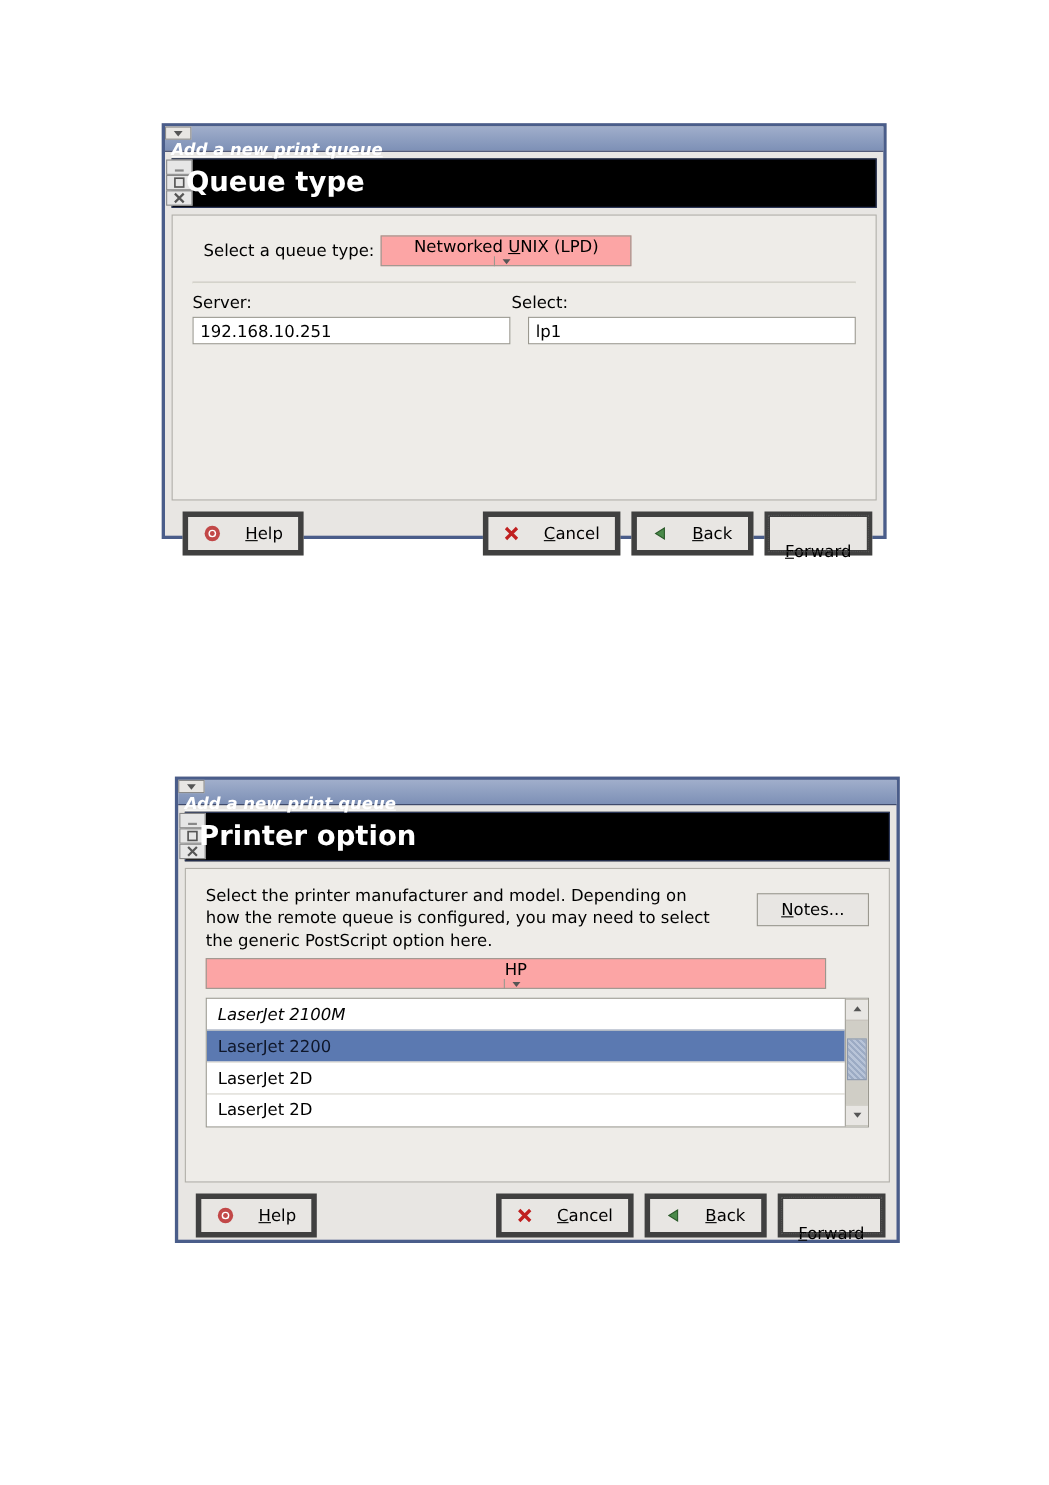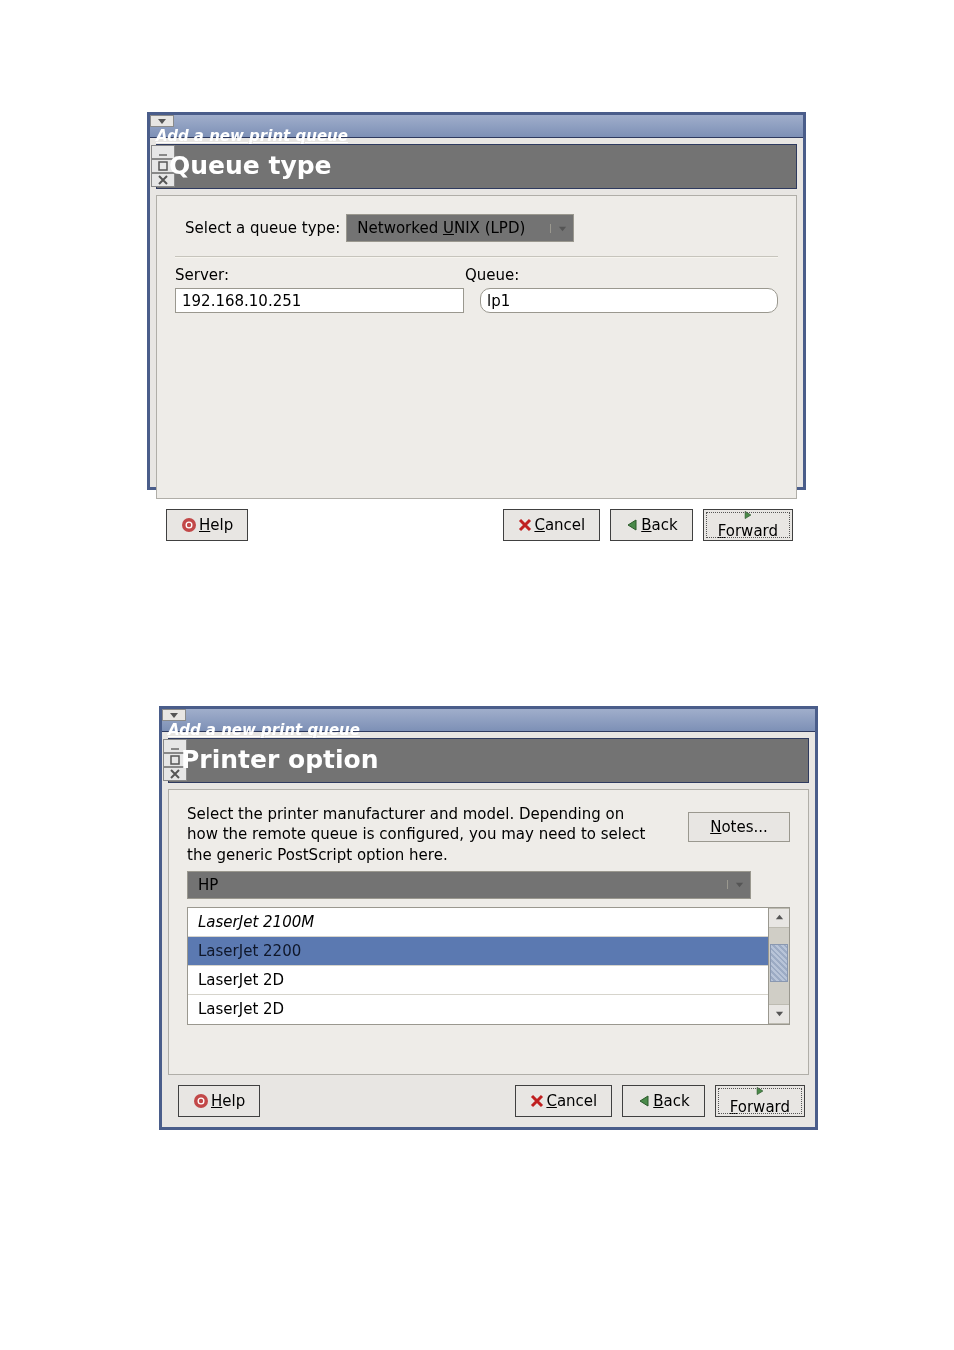--- a/index.html
+++ b/index.html
@@ -61,49 +61,50 @@
     color: #444;
     margin-left: 1px;
   }
   .titlebar .winbtn.close { color: #444; font-weight: bold; }
   .titlebar .winbtn.min { color: #888; }
   .titlebar .winbtn.max { color: #444; }
 
   
   .header-banner {
     margin: 6px 6px 0 6px;
-    background: #737373;
+    background: #000000;
     color: #fff;
     font-weight: bold;
     font-size: 25px;
     padding: 6px 28px 8px 12px;
     border: 1px solid #2e3a5f;
   }
 
   
   .content-box {
     margin: 6px 6px 0 6px;
     background: #eeece8;
     border: 1px solid #b0aea8;
     box-sizing: border-box;
   }
-  .dlg1 .content-box { height: 304px; }
+  .dlg1 .content-box { height: 260px; }
   .dlg2 .content-box { height: 286px; }
 
   
   .row-qtype {
     display: flex; align-items: center;
     padding: 18px 18px 6px 28px;
   }
   .lbl-qtype { margin-right: 6px; }
   .combo {
     display: flex; align-items: center;
-    background: #737373;
+    background: #fca5a5;
     border: 1px solid #9a988f;
     height: 26px;
+    flex-direction: column;
   }
   .combo .combo-text {
     padding: 0 10px;
     flex: 1;
   }
   .combo .combo-arrow {
     border-left: 1px solid #9a988f;
     width: 22px;
     display: flex; align-items: center; justify-content: center;
     color: #555;
@@ -138,21 +139,21 @@
   .text-input {
     height: 25px;
     border: 1px solid #9a988f;
     background: #fff;
     padding: 0 6px;
     display: flex; align-items: center;
     box-sizing: border-box;
     font-size: 15px;
   }
   .in-server { width: 289px; }
-  .in-queue  { flex:1;border-radius:10px; }
+  .in-queue  { flex:1; }
 
   
   .pm-toprow {
     display: flex; align-items: flex-start;
     padding: 14px 18px 0 18px;
   }
   .pm-desc {
     flex: 1;
     line-height: 1.35;
     padding-right: 30px;
@@ -214,26 +215,26 @@
 
   
   .button-bar {
     display: flex;
     align-items: center;
     padding: 10px 10px 10px 12px;
   }
   .button-bar .spacer { flex: 1; }
   .btn {
     height: 30px;
-    border: 1px solid #404040;
+    border: 5px solid #404040;
     background: #e8e6e3;
-    display: flex; align-items: center; justify-content: center;
+    display: flex; align-items: center; 
     padding: 0 14px;
     margin-left: 10px;
-    gap: 2px;
+    gap: 22px;
   }
   .btn.default {
     outline: 1px dotted #555;
     outline-offset: -4px;
     flex-direction: column;
   }
   .btn .mnemonic { text-decoration: underline; }
   .btn-help { margin-left: 4px; }
   .btn svg { display: block; }
 
@@ -289,21 +290,21 @@
                 <path d="M1 3 L9 3 L5 8 Z" fill="#555"></path>
               </svg>
           </div>
         </div>
       </div>
 
       <div class="separator"></div>
 
       <div class="row-server-queue-labels">
         <span class="lbl lbl-server">Server:</span>
-        <span class="lbl lbl-queue">Queue:</span>
+        <span class="lbl lbl-queue">Select:</span>
       </div>
       <div class="row-server-queue-inputs">
         <div class="text-input in-server">192.168.10.251</div>
         <div class="text-input in-queue">lp1</div>
       </div>
     </div>
 
     <div class="button-bar">
       <div class="btn btn-help">
         <svg class="icon-help" viewBox="0 0 16 16">

